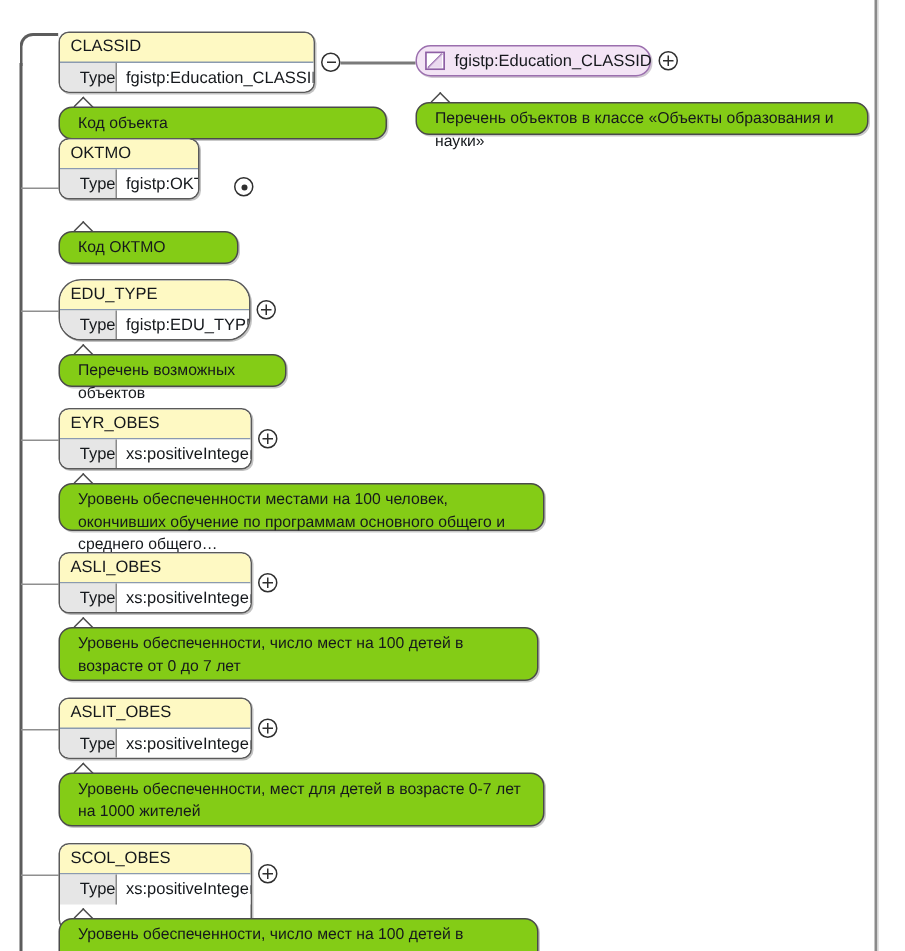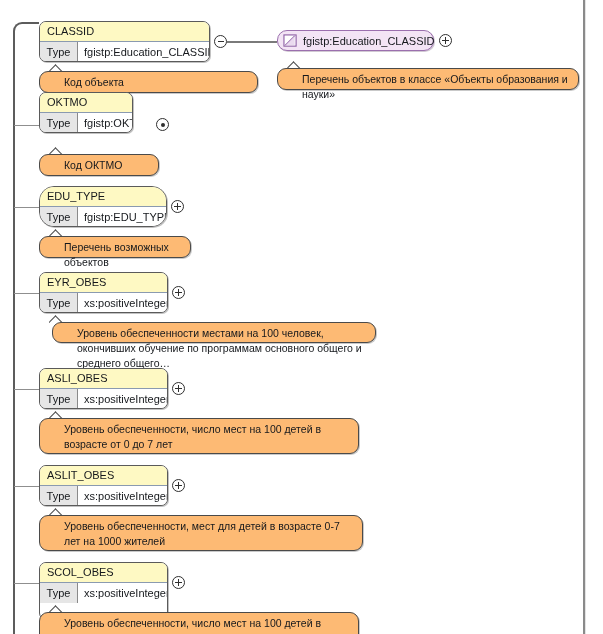--- a/index.html
+++ b/index.html
@@ -90,21 +90,21 @@
     height: 20px;
     align-items: stretch;
   }
   .node-typelabel {
     width: 37px;
     min-width: 37px;
     background: #e6e6e6;
     border-right: 1px solid #8a8a8a;
     font-size: 11px;
     line-height: 20px;
-    text-align: center;
+    text-align: right;
     color: #15181c;
   }
   .node-typevalue {
     flex: 1;
     background: #ffffff;
     font-size: 11px;
     line-height: 20px;
     padding-left: 6px;
     color: #15181c;
     white-space: nowrap;
@@ -151,26 +151,26 @@
     top: 5px;
     width: 6px;
   }
 
   
   .annot {
     position: absolute;
     box-sizing: border-box;
     border: 1px solid #4a4a4a;
     border-radius: 9px;
-    background: #fdba74;
+    background: #84cc16;
     box-shadow: 1px 1px 0 rgba(120,120,120,0.4);
     font-size: 10.5px;
     line-height: 15px;
     color: #15181c;
-    padding: 3px 8px 2px 24px;
+    padding: 3px 8px 2px 12px;
   }
   .annot-tab {
     position: absolute;
     width: 17px;
     height: 9px;
     overflow: hidden;
   }
   .annot-tab::before {
     content: "";
     position: absolute;
@@ -292,21 +292,21 @@
   <div class="node" style="left:39px;top:272px;width:129px;height:41px;">
     <div class="node-name">EYR_OBES</div>
     <div class="node-typerow">
       <div class="node-typelabel">Type</div>
       <div class="node-typevalue">xs:positiveInteger</div>
     </div>
   </div>
   <div class="toggle plus" style="left:172px;top:286px;"></div>
 
   <div class="annot-tab" style="left:49px;top:314px;"></div>
-  <div class="annot" style="left:39px;top:322px;width:324px;height:21px;margin-left:13px;">
+  <div class="annot" style="left:39px;top:322px;width:324px;height:32px;">
     <span>Уровень обеспеченности местами на 100 человек, окончивших обучение по программам основного общего и среднего общего…</span>
   </div>
 
   <div class="node" style="left:39px;top:368px;width:129px;height:41px;">
     <div class="node-name">ASLI_OBES</div>
     <div class="node-typerow">
       <div class="node-typelabel">Type</div>
       <div class="node-typevalue">xs:positiveInteger</div>
     </div>
   </div>

